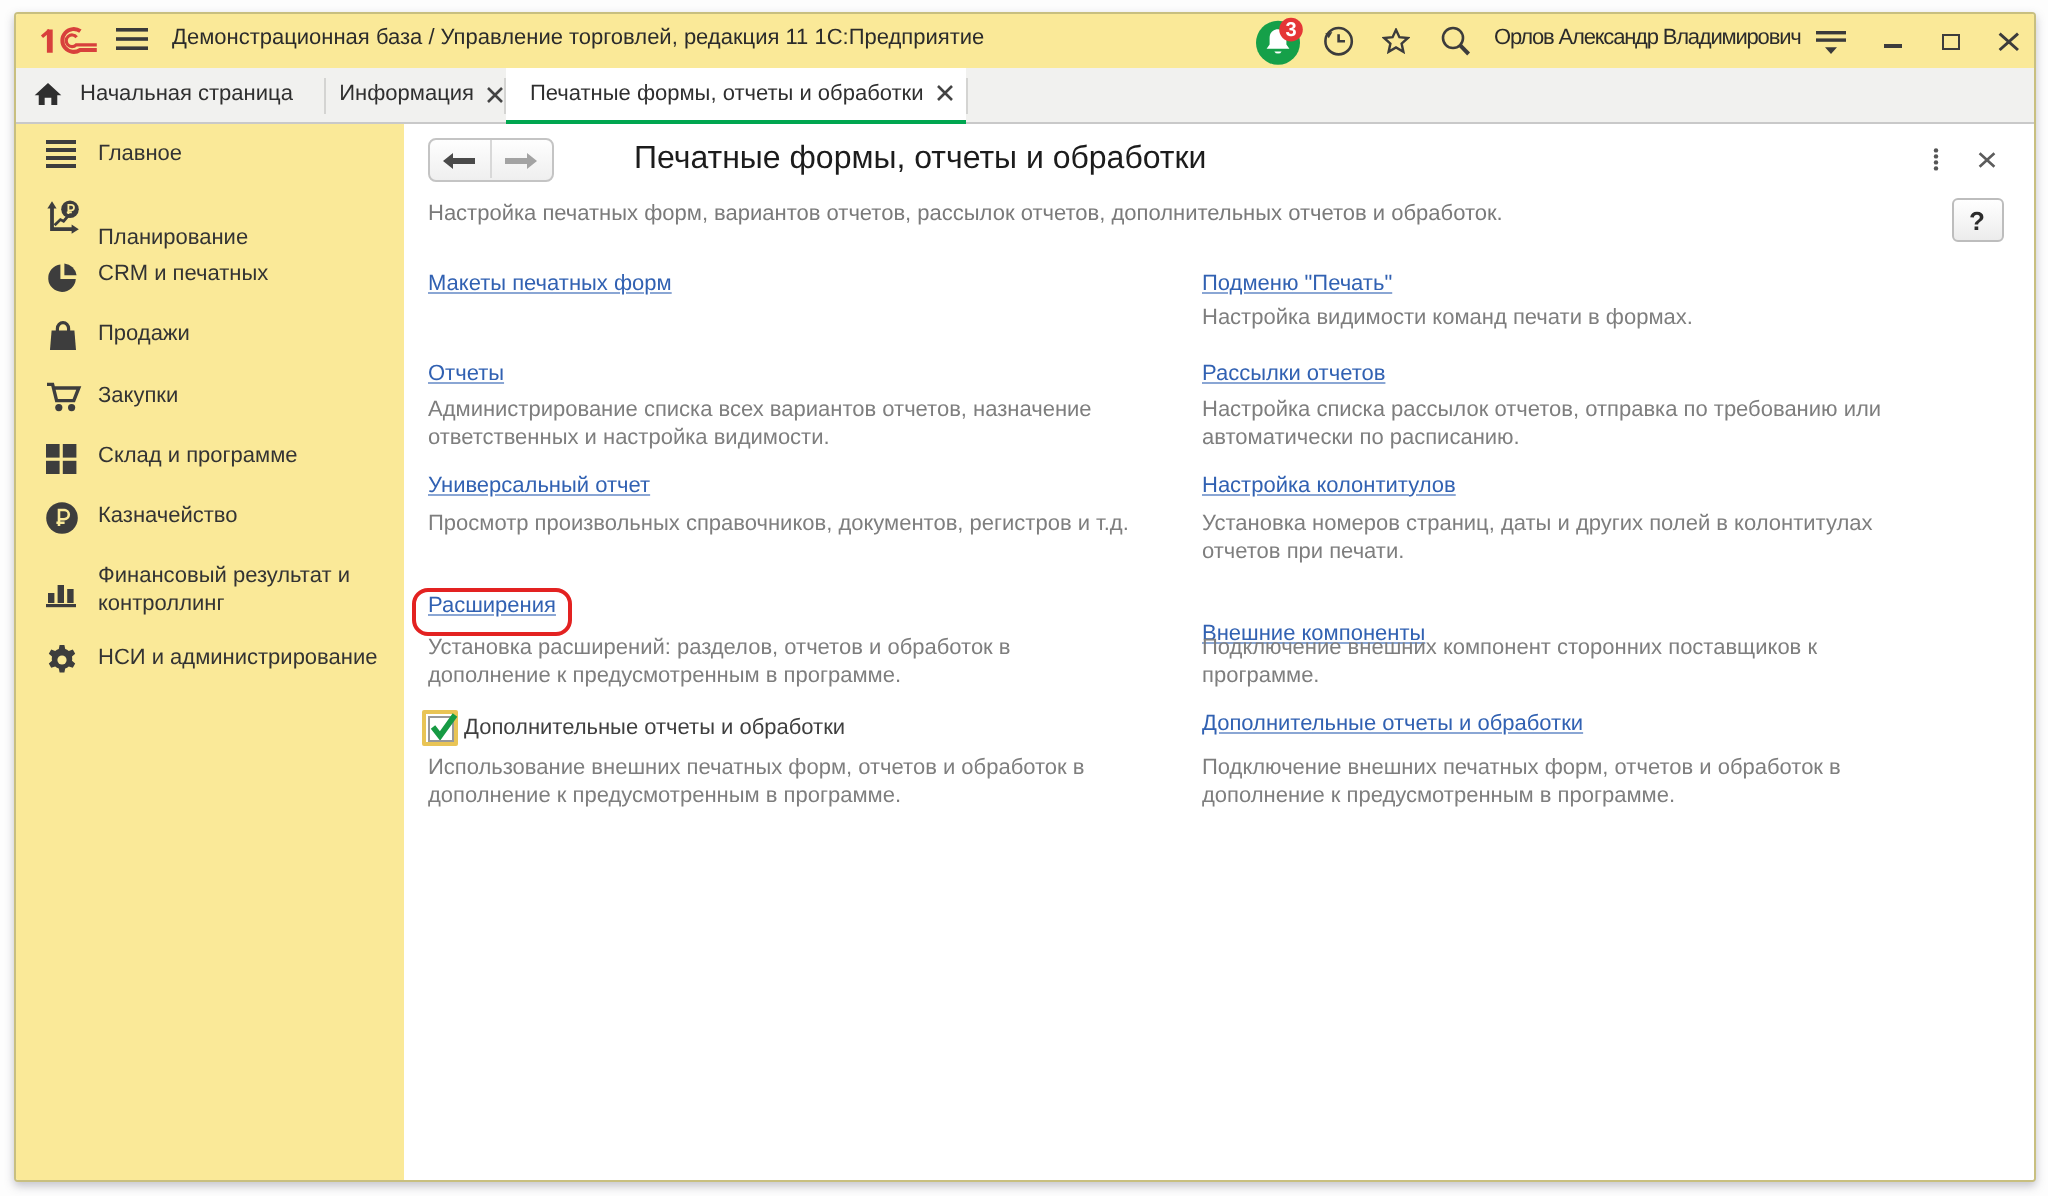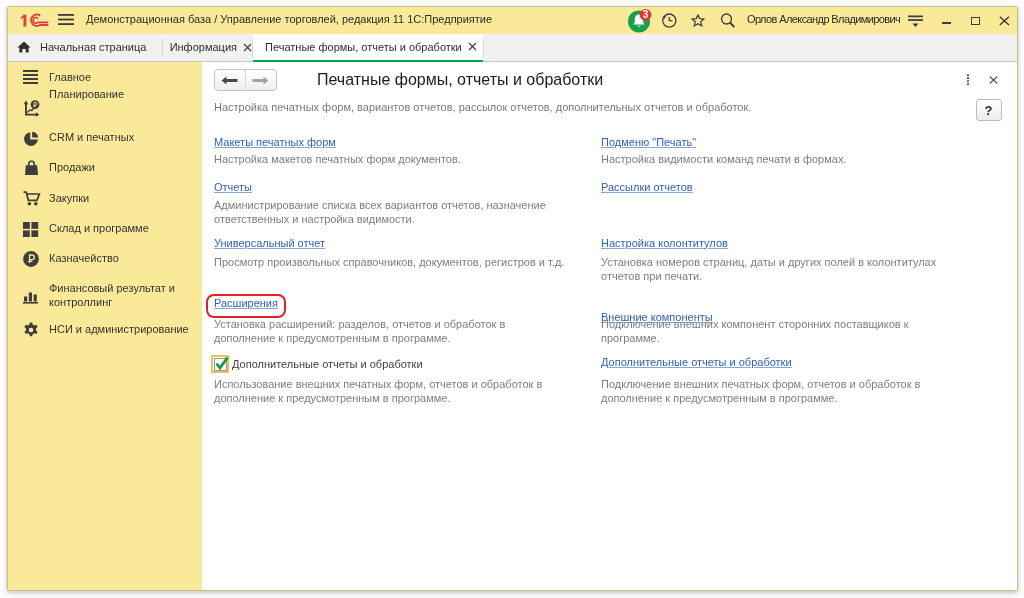--- a/index.html
+++ b/index.html
@@ -118,21 +118,21 @@
     <div class="mtext" style="top:9.5px">Главное</div>
 
     <svg class="abs" style="left:15px;top:40px" width="17" height="17" viewBox="0 0 17 17">
       <path d="M3,3.2 L3,14.6 L13.5,14.6" fill="none" stroke="#3d3d3d" stroke-width="1.9"></path>
       <path d="M0.7,4.2 L3,0.6 L5.3,4.2 Z" fill="#3d3d3d"></path>
       <path d="M12.8,12.3 L16.4,14.6 L12.8,16.9 Z" fill="#3d3d3d"></path>
       <path d="M4.3,12.6 L7.2,9.8 L8.8,10.6 L11.2,7.8" fill="none" stroke="#3d3d3d" stroke-width="1.4"></path>
       <circle cx="12" cy="4.6" r="4.4" fill="#3d3d3d"></circle>
       <path d="M11.2,7 L11.2,2.4 L12.6,2.4 a1.4,1.4 0 0 1 0,2.8 L11.2,5.2 M10.4,6.2 L12.9,6.2" fill="none" stroke="#fae998" stroke-width="0.9"></path>
     </svg>
-    <div class="mtext" style="top:27px">Планирование</div>
+    <div class="mtext" style="top:52px">Планирование</div>
 
     <svg class="abs" style="left:15px;top:70.5px" width="16" height="16" viewBox="0 0 16 16">
       <path d="M7.2,1.2 A6.9,6.9 0 1 0 14.9,8.5 L7.2,8.5 Z" fill="#3d3d3d"></path>
       <path d="M9.2,0.7 A6.9,6.9 0 0 1 15.3,6.6 L9.2,6.6 Z" fill="#3d3d3d"></path>
     </svg>
     <div class="mtext" style="top:70px">CRM и печатных</div>
 
     <svg class="abs" style="left:16px;top:99.5px" width="15" height="17" viewBox="0 0 15 17">
       <path d="M4.7,6 L4.7,4.3 a2.8,3 0 0 1 5.6,0 L10.3,6" fill="none" stroke="#3d3d3d" stroke-width="1.6"></path>
       <path d="M1.8,5.2 h11.4 l0.8,9.8 h-13 z" fill="#3d3d3d"></path>
@@ -200,21 +200,20 @@
           </g>
     </svg>
     <svg class="abs" style="left:787px;top:15.5px" width="9" height="8" viewBox="0 0 9 8">
       <path d="M0.8,0.6 L8.2,7.4 M8.2,0.6 L0.8,7.4" stroke="#5c5c5c" stroke-width="1.3"></path>
     </svg>
     <div class="abs" style="left:12px;top:40.5px;font-size:11px;color:#7a7a7a;white-space:nowrap">Настройка печатных форм, вариантов отчетов, рассылок отчетов, дополнительных отчетов и обработок.</div>
 
     <div class="abs" style="left:773.5px;top:38.5px;width:26px;height:22px;border:1px solid #bdbdbd;border-radius:3px;background:linear-gradient(#fff,#ececec);text-align:center;font-size:13px;font-weight:bold;color:#2c2c2c;line-height:21px;">?</div>
 
     <div class="link" style="left:12px;top:75.5px">Макеты печатных форм</div>
-    <div class="desc" style="left:12px;top:92px">Настройка макетов печатных форм документов.</div>
 
     <div class="link" style="left:12px;top:120.5px">Отчеты</div>
     <div class="desc" style="left:12px;top:138px">Администрирование списка всех вариантов отчетов, назначение<br>ответственных и настройка видимости.</div>
 
     <div class="link" style="left:12px;top:176.5px">Универсальный отчет</div>
     <div class="desc" style="left:12px;top:195px">Просмотр произвольных справочников, документов, регистров и т.д.</div>
 
     <div class="link" style="left:12px;top:236.5px">Расширения</div>
     <div class="desc" style="left:12px;top:257px">Установка расширений: разделов, отчетов и обработок в<br>дополнение к предусмотренным в программе.</div>
     <div class="abs" style="left:4px;top:234px;width:80px;height:24px;border:2.5px solid #e32221;border-radius:8px;"></div>
@@ -224,20 +223,21 @@
     <svg class="abs" style="left:13px;top:296px" width="14" height="14" viewBox="0 0 14 14">
       <path d="M1.5,7.5 L5,12 L12.5,1.5" fill="none" stroke="#169a43" stroke-width="2.8"></path>
     </svg>
     <div class="abs" style="left:30px;top:297.5px;font-size:11px;color:#3f3f3f;white-space:nowrap">Дополнительные отчеты и обработки</div>
     <div class="desc" style="left:12px;top:317px">Использование внешних печатных форм, отчетов и обработок в<br>дополнение к предусмотренным в программе.</div>
 
     <div class="link" style="left:399px;top:75.5px">Подменю "Печать"</div>
     <div class="desc" style="left:399px;top:92px">Настройка видимости команд печати в формах.</div>
 
     <div class="link" style="left:399px;top:120.5px">Рассылки отчетов</div>
+    <div class="desc" style="left:399px;top:138px">Настройка списка рассылок отчетов, отправка по требованию или<br>автоматически по расписанию.</div>
 
     <div class="link" style="left:399px;top:176.5px">Настройка колонтитулов</div>
     <div class="desc" style="left:399px;top:195px">Установка номеров страниц, даты и других полей в колонтитулах<br>отчетов при печати.</div>
 
     <div class="link" style="left:399px;top:251px">Внешние компоненты</div>
     <div class="desc" style="left:399px;top:257px">Подключение внешних компонент сторонних поставщиков к<br>программе.</div>
 
     <div class="link" style="left:399px;top:295.5px">Дополнительные отчеты и обработки</div>
     <div class="desc" style="left:399px;top:317px">Подключение внешних печатных форм, отчетов и обработок в<br>дополнение к предусмотренным в программе.</div>
   </div>

